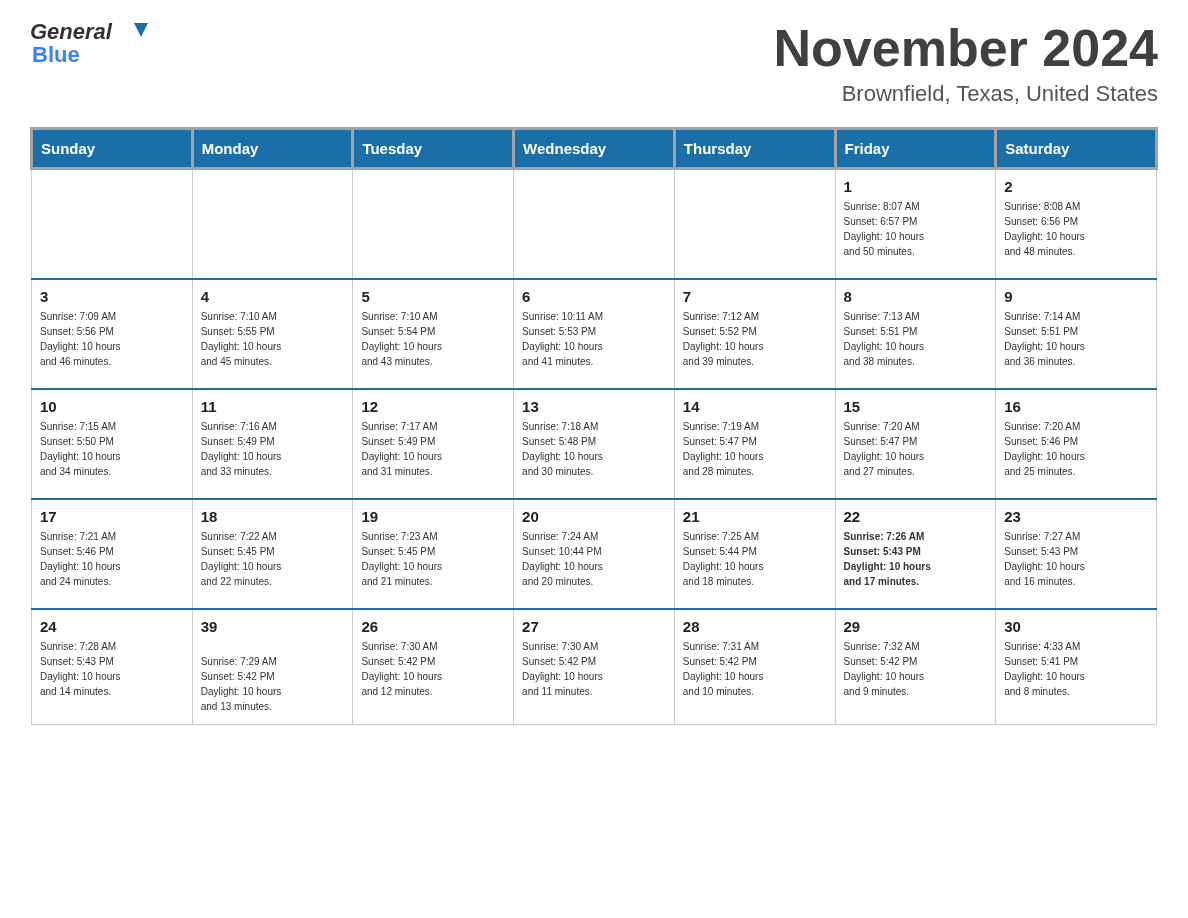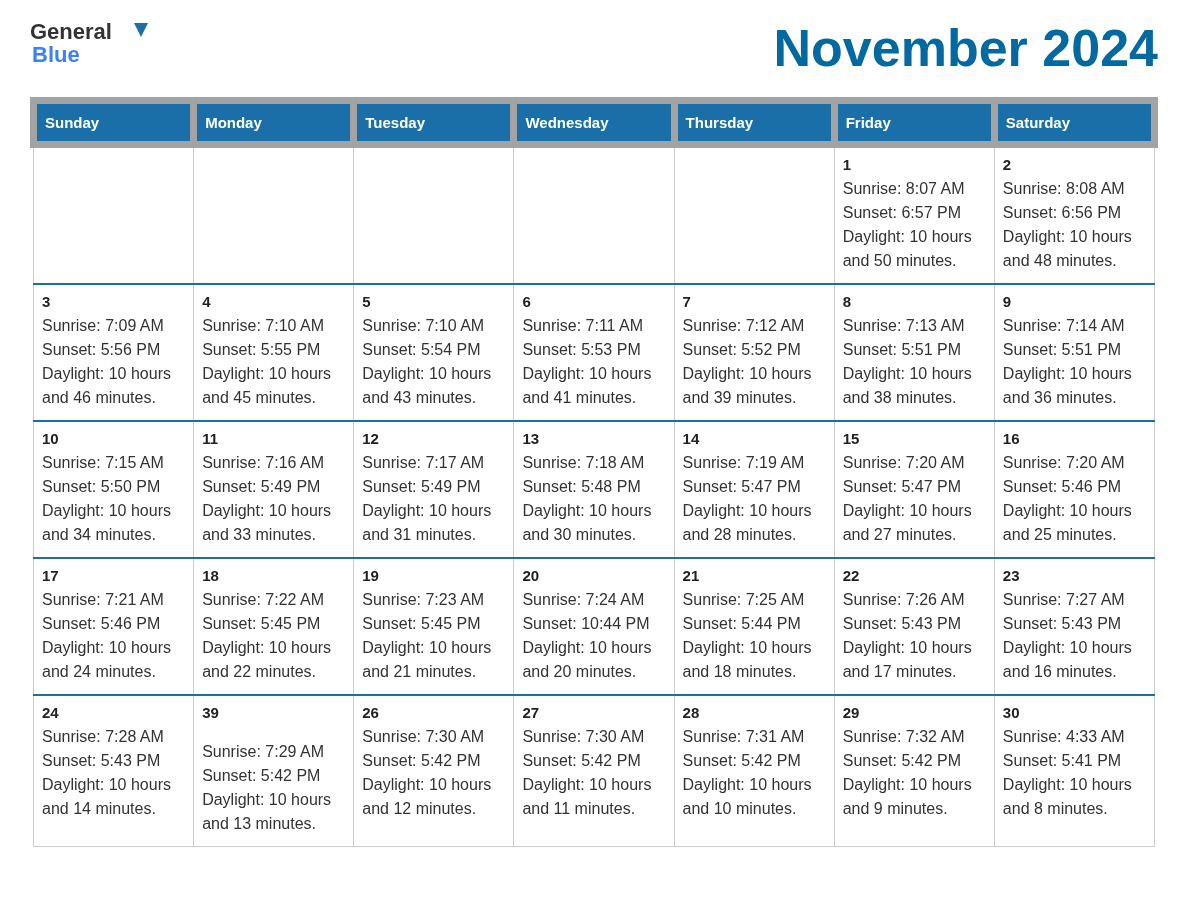--- a/index.html
+++ b/index.html
@@ -32,88 +32,89 @@
       color: #3b82f6;
       font-size: 22px;
       font-weight: bold;
     }
     .title-block {
       text-align: right;
     }
     .title-block h1 {
       font-size: 52px;
       font-weight: bold;
-      color: #0369a1;
+      color: #404040;
       line-height: 1.1;
     }
     .title-block h2 {
       font-size: 22px;
       font-weight: normal;
       color: #555;
       margin-top: 4px;
     }
     table {
       width: 100%;
       border-collapse: collapse;
       table-layout: fixed;
     }
     thead tr th {
       background-color: #1a6fa8;
       color: #fff;
       font-size: 15px;
       font-weight: bold;
       padding: 10px 8px;
       text-align: left;
-      border: 7px solid #a3a3a3;
+      border: 3px solid #a3a3a3;
     }
     tbody tr td {
       vertical-align: top;
       padding: 8px 8px 10px 8px;
       border: 1px solid #ccc;
       border-top: 2px solid #1a6fa8;
       font-size: 12.5px;
       color: #333;
       height: 110px;
     }
     tbody tr td .day-num {
       font-size: 15px;
       font-weight: bold;
       color: #222;
       display: block;
       margin-bottom: 4px;
     }
     tbody tr td .day-info {
-      font-size: 16px;
+      font-size: 10px;
       color: #333;
       line-height: 1.5;
     }
     tbody tr:first-child td {
       border-top: 2px solid #1a6fa8;
     }
     .empty {
       background: #fff;
     }
   </style>
 </head>
 <body>
 
 <div class="header">
   <div class="logo">
-    <div style="display:flex; align-items:center; gap:16px;">
+    <div style="display:flex; align-items:center; gap:16px;font-style:italic;">
       <span class="logo-text">General</span>
       <svg width="22" height="22" viewBox="0 0 22 22" style="margin-left:2px; margin-top:-4px;">
         <polygon points="4,4 18,4 11,18" fill="#1a6fa8"></polygon>
       </svg>
     </div>
     <div style="margin-top:-2px; margin-left:2px;">
       <span class="logo-line">Blue</span>
     </div>
   </div>
   <div class="title-block">
     <h1>November 2024</h1>
+    <h2>Brownfield, Texas, United States</h2>
   </div>
 </div>
 
 <table>
   <thead>
     <tr>
       <th>Sunday</th>
       <th>Monday</th>
       <th>Tuesday</th>
       <th>Wednesday</th>
@@ -161,21 +162,21 @@
         </td>
         <td>
           <span class="day-num">5</span>
           <div class="day-info" style="white-space: pre-line;">Sunrise: 7:10 AM
 Sunset: 5:54 PM
 Daylight: 10 hours
 and 43 minutes.</div>
         </td>
         <td>
           <span class="day-num">6</span>
-          <div class="day-info" style="white-space: pre-line;">Sunrise: 7:11 AM
+          <div class="day-info" style="white-space: pre-line;">Sunrise: 10:11 AM
 Sunset: 5:53 PM
 Daylight: 10 hours
 and 41 minutes.</div>
         </td>
         <td>
           <span class="day-num">7</span>
           <div class="day-info" style="white-space: pre-line;">Sunrise: 7:12 AM
 Sunset: 5:52 PM
 Daylight: 10 hours
 and 39 minutes.</div>
@@ -277,21 +278,21 @@
         </td>
         <td>
           <span class="day-num">21</span>
           <div class="day-info" style="white-space: pre-line;">Sunrise: 7:25 AM
 Sunset: 5:44 PM
 Daylight: 10 hours
 and 18 minutes.</div>
         </td>
         <td>
           <span class="day-num">22</span>
-          <div class="day-info" style="white-space: pre-line;">Sunrise: 7:26 AM
+          <div class="day-info" style="white-space: pre-line; font-weight: bold;">Sunrise: 7:26 AM
 Sunset: 5:43 PM
 Daylight: 10 hours
 and 17 minutes.</div>
         </td>
         <td>
           <span class="day-num">23</span>
           <div class="day-info" style="white-space: pre-line;">Sunrise: 7:27 AM
 Sunset: 5:43 PM
 Daylight: 10 hours
 and 16 minutes.</div>

